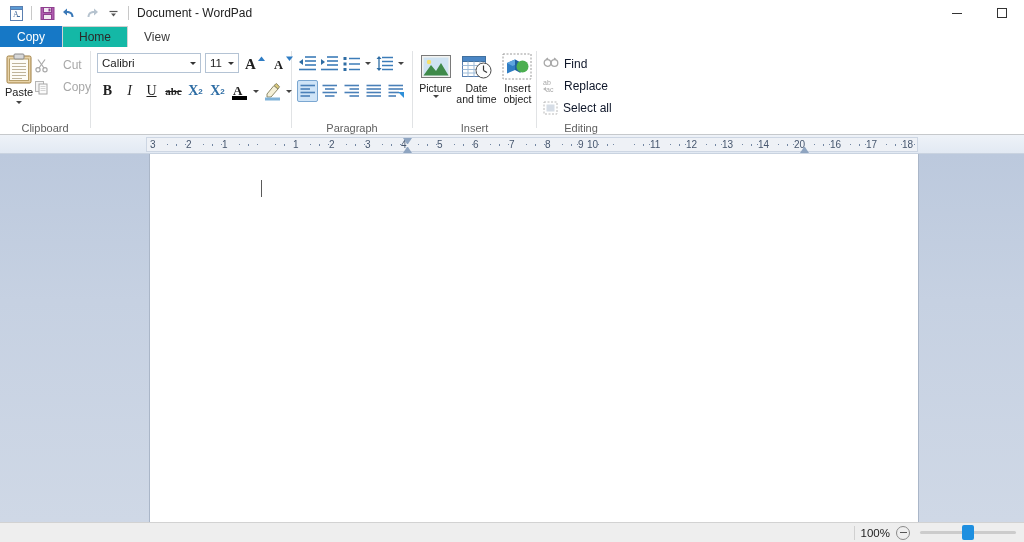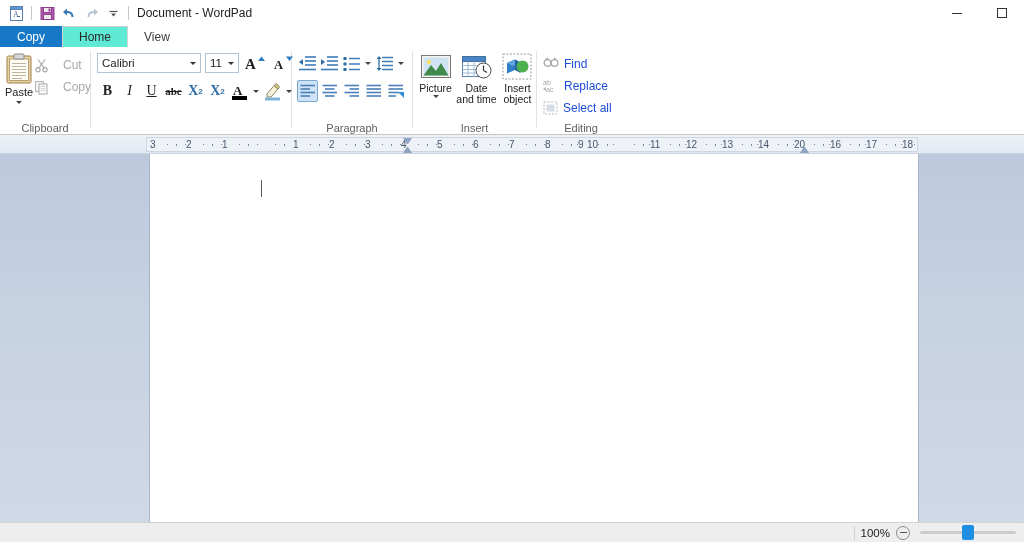--- a/index.html
+++ b/index.html
@@ -36,21 +36,21 @@
   
   .tabstrip {
     height: 21px; display: flex; align-items: flex-end; background: #ffffff;
     flex: 0 0 21px; position: relative;
   }
   .tab {
     height: 21px; display: flex; align-items: center; justify-content: center;
     padding: 0 16px; font-size: 12px; color: #333; min-width: 50px;
   }
   .tab.file { background: #1678c6; color: #ffffff; font-weight: normal; min-width: 51px; padding: 0 17px;}
-  .tab.active { background: #5eead4; color: #2a2a2a; border: 1px solid #d4d4d4; border-bottom: none;
+  .tab.active { background: #14b8a6; color: #2a2a2a; border: 1px solid #d4d4d4; border-bottom: none;
                 border-top: 1px solid #cfcfcf; text-align: right; }
   .tab.inactive { color: #3a3a3a; }
 
   
   .ribbon {
     height: 88px; background: #ffffff; border-bottom: 1px solid #c6c9cc;
     display: flex; flex: 0 0 88px; position: relative; align-items: stretch;
   }
   .rgroup { display: flex; flex-direction: column; position: relative; height: 88px; }
   .rgroup-body { flex: 1; display: flex; align-items: flex-start; padding-top: 4px; }
@@ -111,21 +111,21 @@
   
   .g-insert { width: 123px; }
   .ins-btn {
     width: 40px; display: flex; flex-direction: column; align-items: center; padding-top: 2px;
   }
   .ins-label { font-size: 10.5px; color: #222; text-align: center; line-height: 11px; margin-top: 2px; }
 
   
   .g-edit { width: 88px; }
   .edit-list { display: flex; flex-direction: column; padding: 3px 0 0 6px; gap: 3px; }
-  .edit-item { display: flex; align-items: center; gap: 5px; height: 19px; color: #1d4ed8; font-size: 12px; }
+  .edit-item { display: flex; align-items: center; gap: 5px; height: 19px; color: #0f172a; font-size: 12px; }
 
   
   .ruler-wrap {
     height: 19px; background: #e8eef6; position: relative; flex: 0 0 19px;
     border-bottom: 1px solid #c9d3e0;
     background: linear-gradient(#eef2f8, #e2e9f3);
   }
   .ruler {
     position: absolute; left: 146px; top: 2px; width: 772px; height: 15px;
     background: #eef1f6; border: 1px solid #cdd6e3;

